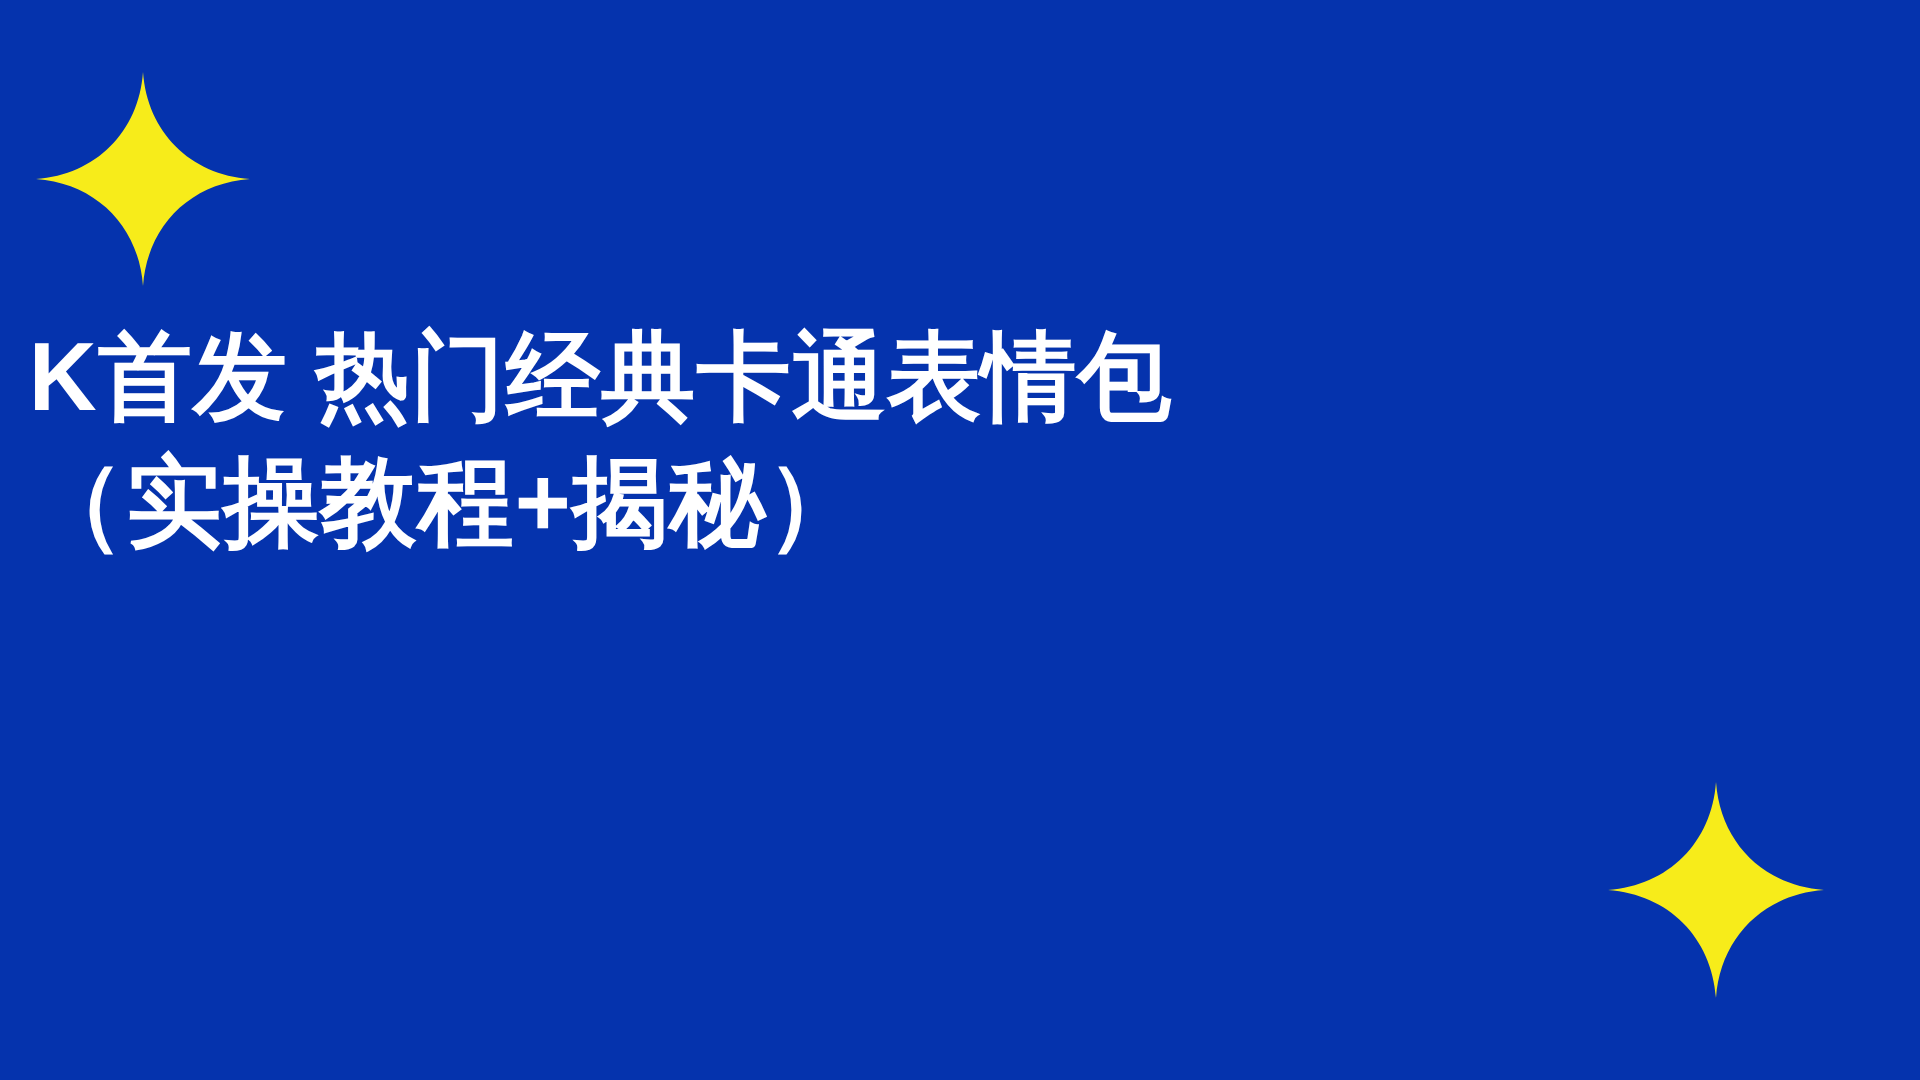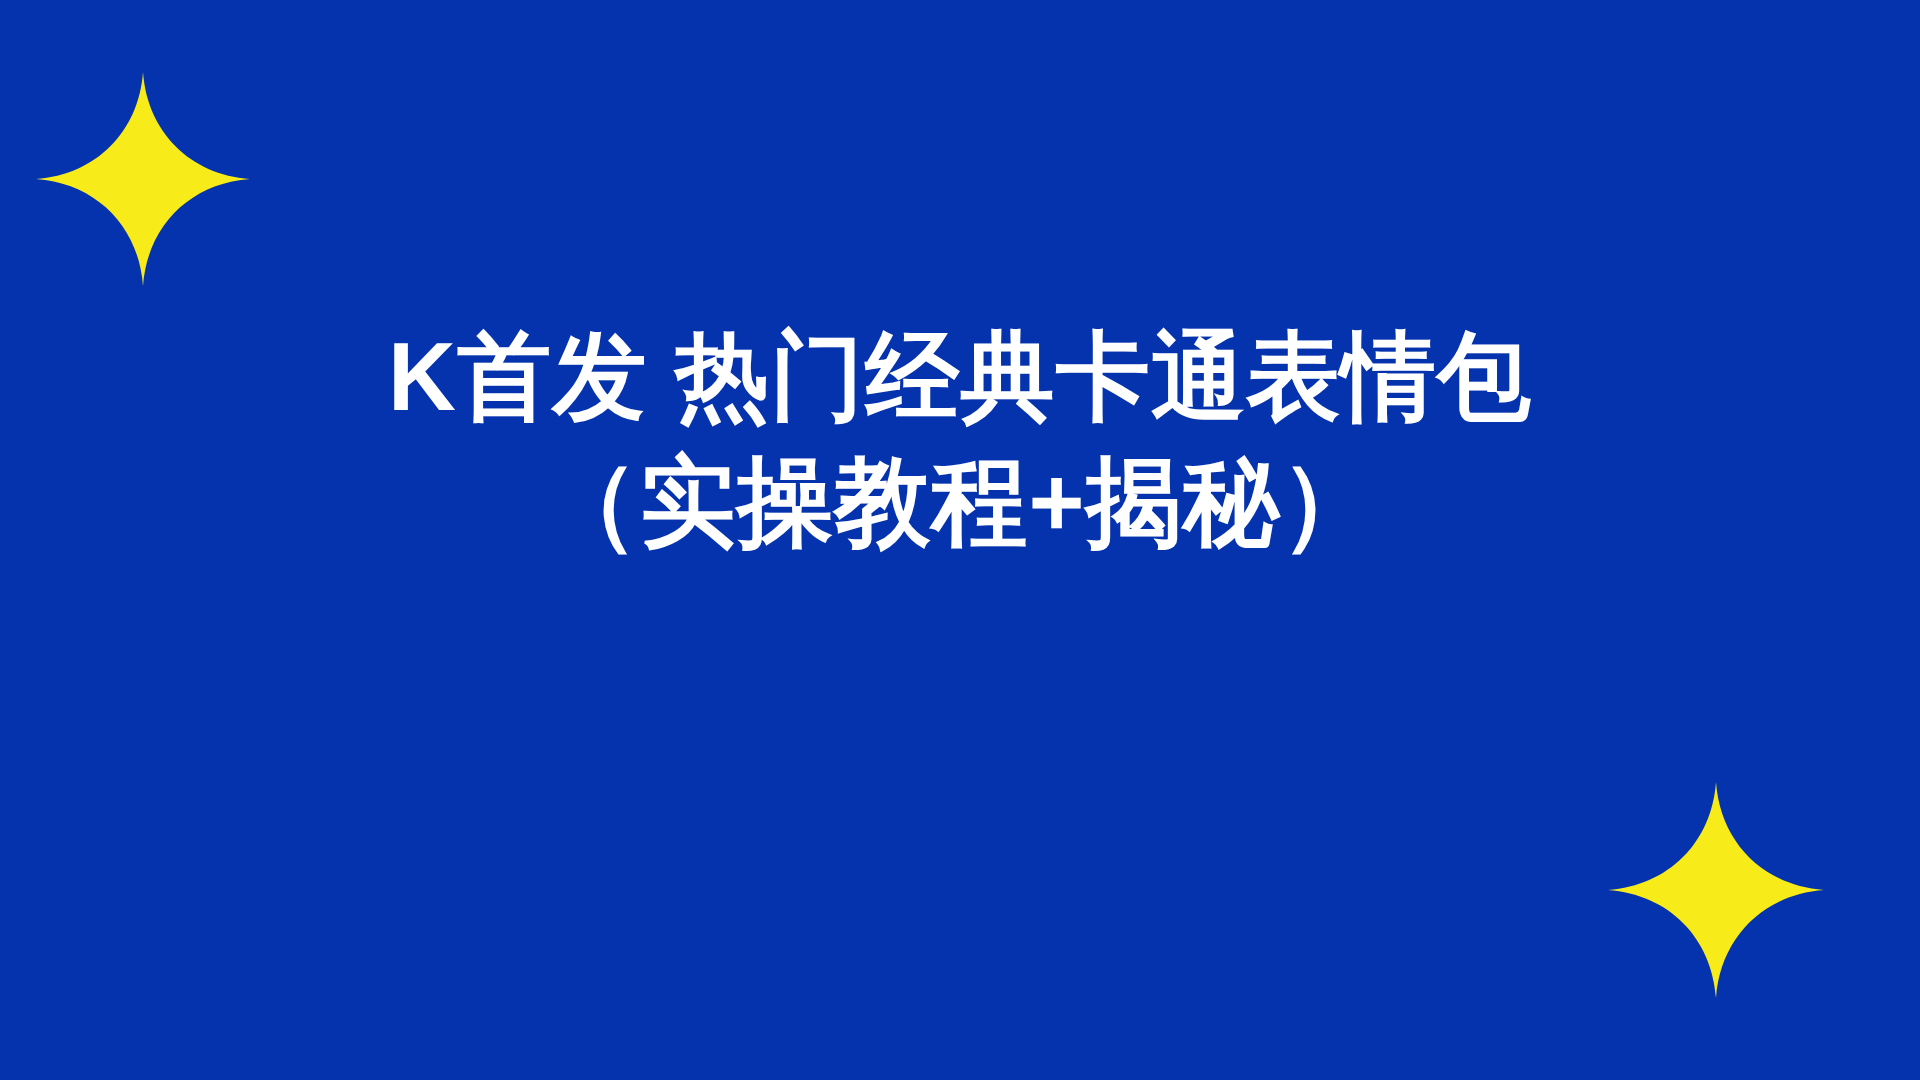--- a/index.html
+++ b/index.html
@@ -47,21 +47,21 @@
     width: 216px;
     height: 228px;
   }
 
   
   #headline-block {
     position: absolute;
     left: 0;
     top: 318px;
     width: 1920px;
-    text-align: center;
+    text-align: left;
   }
 
   .headline-line {
     color: #ffffff;
     font-weight: 700;
     white-space: pre;
     letter-spacing: 0.012em;
     text-rendering: geometricPrecision;
   }
 

